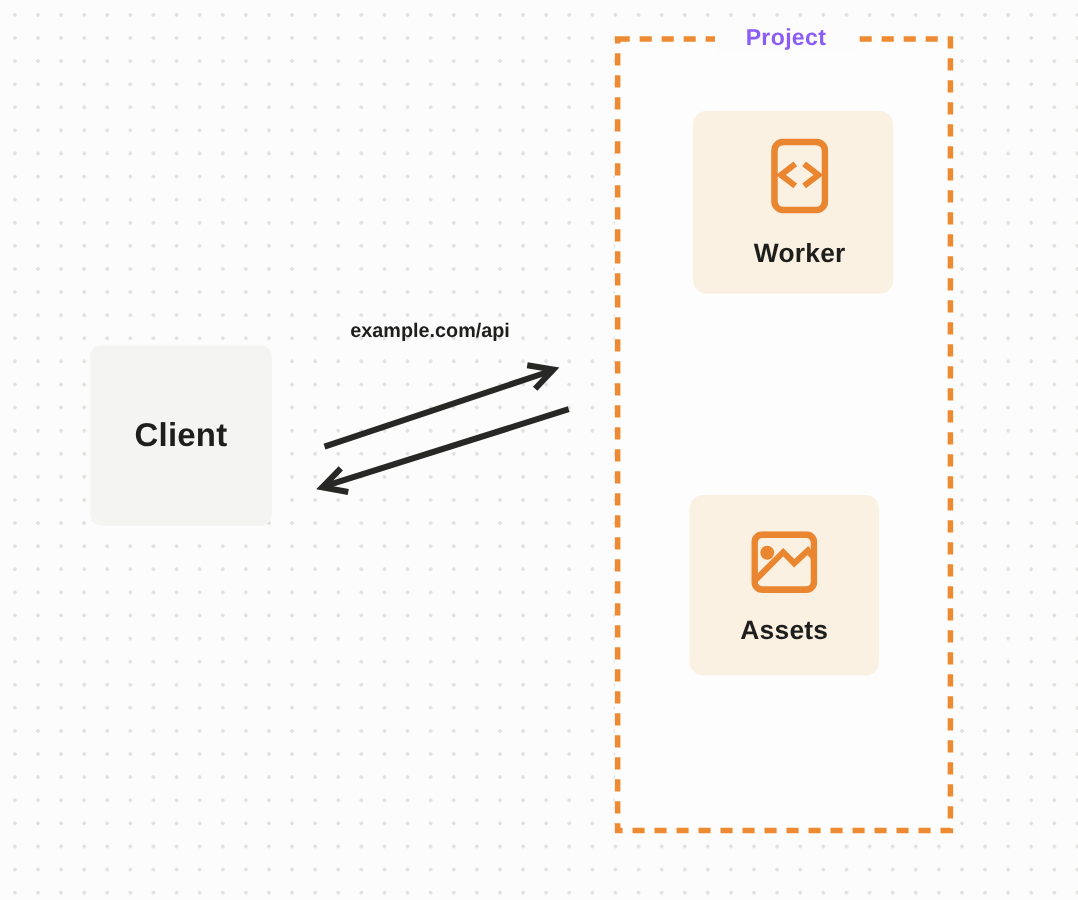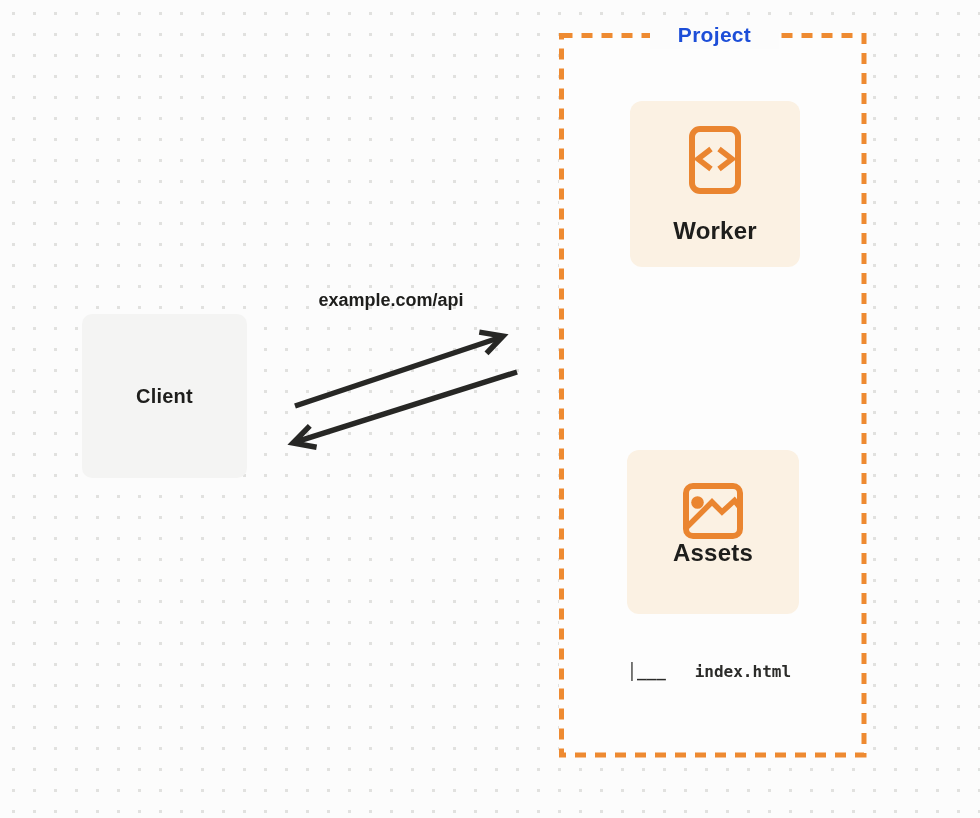--- a/index.html
+++ b/index.html
@@ -32,56 +32,56 @@
 
   .client-box {
     position: absolute;
     left: 82px; top: 314px;
     width: 165px; height: 164px;
     background: #F4F4F3;
     border-radius: 10px;
     display: flex; align-items: center; justify-content: center;
   }
   .client-box .label {
-    font-size: 20px; font-weight: bold; color: #1E1E1C; letter-spacing: .2px;
+    font-size: 30px; font-weight: bold; color: #1E1E1C; letter-spacing: .2px;
   }
 
   .api-label {
     position: absolute;
     left: 281px; top: 287px;
     width: 220px; height: 26px; line-height: 26px;
     text-align: center;
     font-size: 18px; font-weight: bold; color: #1E1E1C;
   }
 
   .project-label {
     position: absolute;
     left: 650px; top: 21px;
     width: 129px; height: 28px; line-height: 28px;
     text-align: center;
     background: #FCFCFC;
-    color: #1d4ed8;
+    color: #8b5cf6;
     font-size: 21px; font-weight: bold; letter-spacing: .3px;
   }
 
   .card {
     position: absolute;
     background: #FBF1E3;
     border-radius: 12px;
     display: flex; flex-direction: column; align-items: center;
   }
-  .worker-card { left: 630px; top: 101px; width: 170px; height: 166px; }
+  .worker-card { left: 630px; top: 101px; width: 170px; height: 166px; padding-left: 12px; }
   .assets-card { left: 627px; top: 450px; width: 172px; height: 164px; }
   .worker-card .icon { margin-top: 25px; }
   .assets-card .icon { margin-top: 33px; }
   .card .label {
     font-size: 24px; font-weight: bold; color: #1E1E1C; letter-spacing: .2px;
   }
   .worker-card .label { margin-top: 23px; }
-  .assets-card .label { }
+  .assets-card .label { margin-top: 21px; }
 
   .file-tree {
     position: absolute;
     left: 608px; top: 620px;
     font-family: "DejaVu Sans Mono", monospace;
     font-size: 16px; font-weight: bold;
     line-height: 20.8px;
     color: #2B2B29;
     white-space: pre;
   }
@@ -128,17 +128,16 @@
   <div class="card assets-card">
     <svg class="icon" width="60" height="56" viewBox="0 0 60 56" xmlns="http://www.w3.org/2000/svg">
       <rect x="3" y="3" width="54" height="50" rx="7" fill="none" stroke="#EA8530" stroke-width="6"></rect>
       <circle cx="14.5" cy="19.5" r="6.3" fill="#EA8530"></circle>
       <polyline points="3,45 29,19 39,29 51.5,17.5 57,24.5" fill="none" stroke="#EA8530" stroke-width="5.5" stroke-linejoin="miter"></polyline>
     </svg>
     <span class="label">Assets</span>
   </div>
 
   <div class="file-tree">
-    <div>  │___   index.html</div>
     
   </div>
 
 </div>
 
 </body></html>

